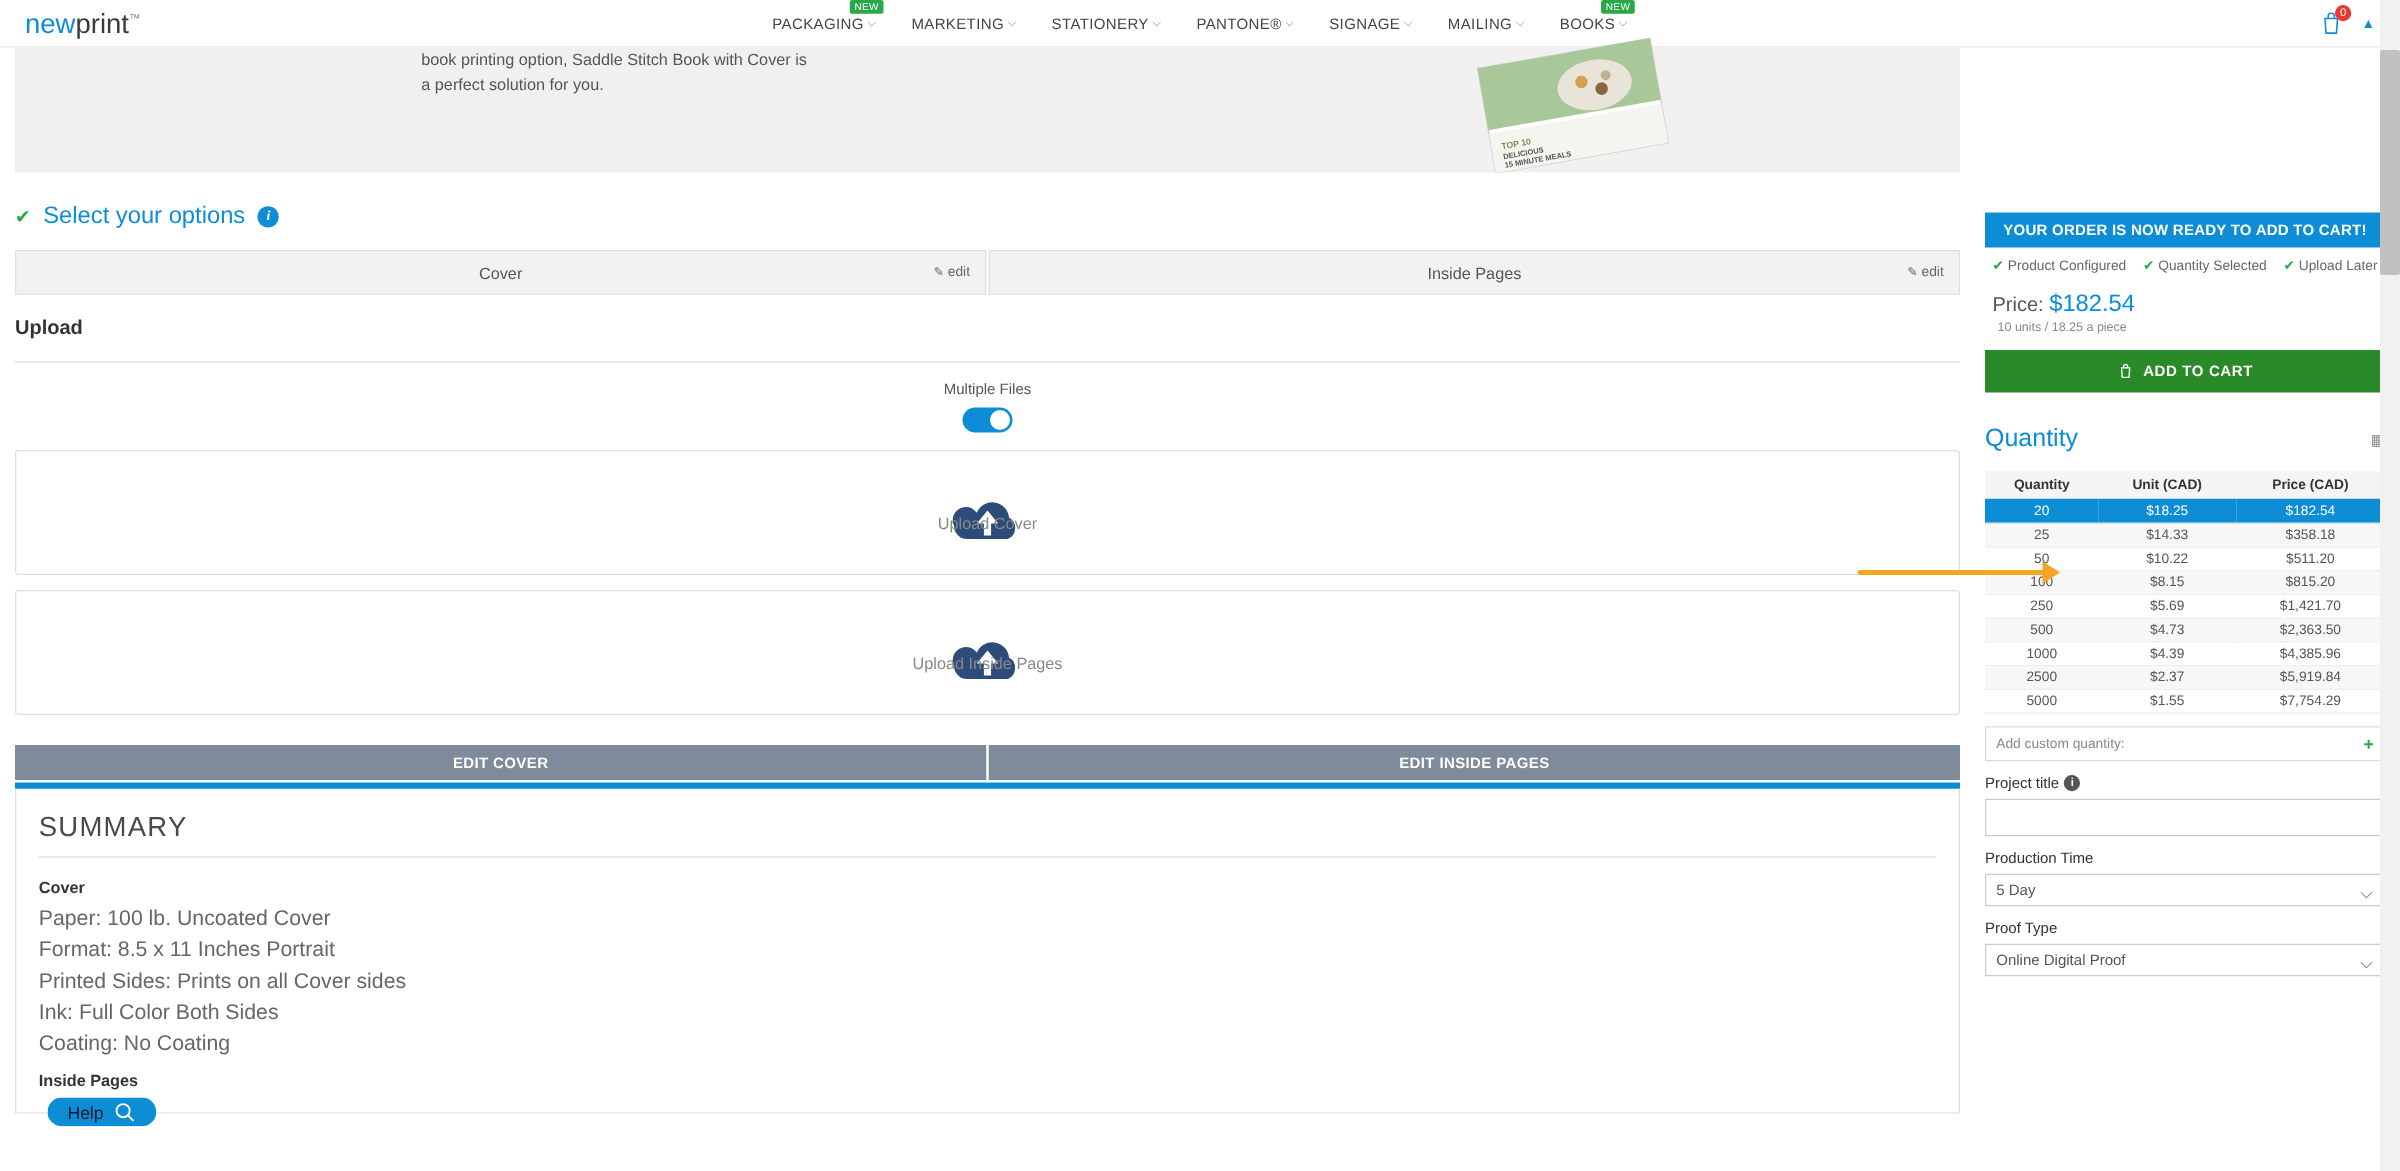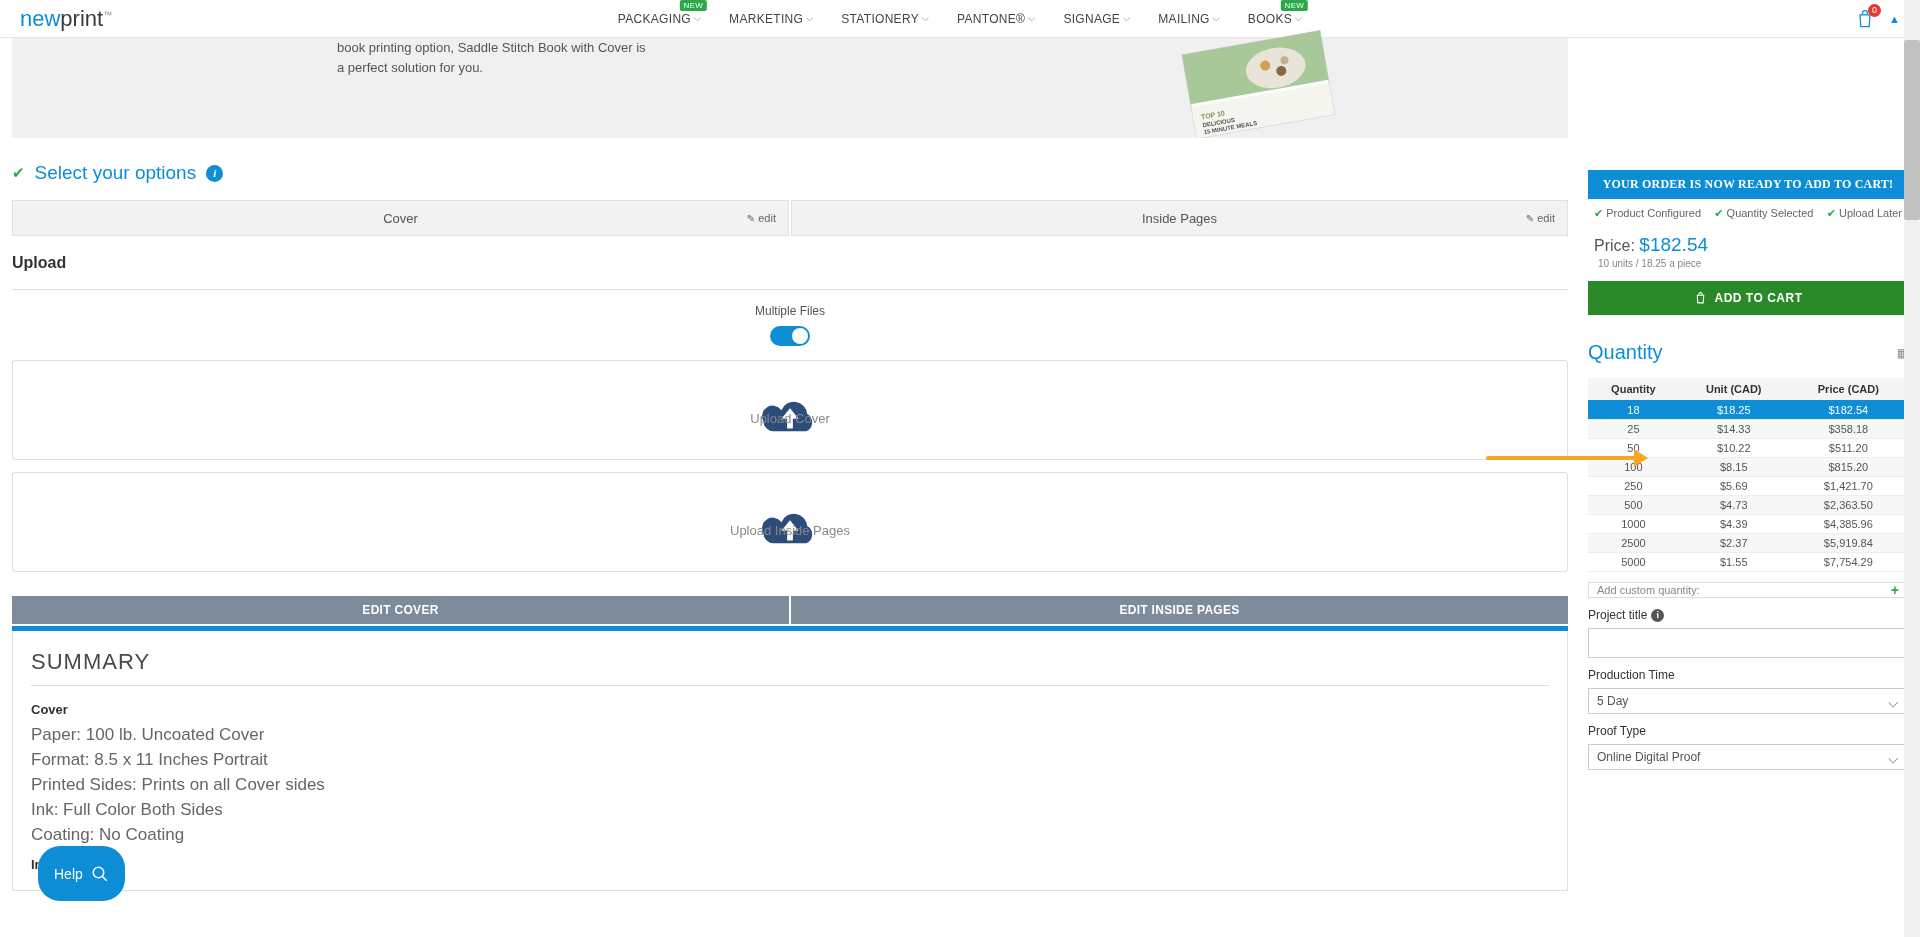--- a/index.html
+++ b/index.html
@@ -65,25 +65,25 @@
 .blue-bar { height: 5px; background: #0d8dd6; margin-top: 2px; }
 
 
 .summary-box { border: 1px solid #e0e0e0; border-top: none; padding: 18px 18px 10px 18px; }
 .summary-title { font-size: 22px; font-weight: 400; color: #4a4a4a; letter-spacing: 1px; margin-bottom: 10px; }
 .summary-hr { height: 1px; background: #ddd; margin-bottom: 16px; }
 .summary-section { font-size: 13px; font-weight: 600; color: #333; margin-bottom: 8px; }
 .summary-line { font-size: 17px; color: #666; margin-bottom: 5px; }
 
 
-.help-bubble { position: fixed; left: 38px; bottom: 36px; background: #0d8dd6; color: #ffffff; border-radius: 22px; height: 55px; padding: 0 16px; display: flex; align-items: center; gap: 8px; font-size: 14px; cursor: pointer; z-index: 100; justify-content: flex-end; }
+.help-bubble { position: fixed; left: 38px; bottom: 36px; background: #0d8dd6; color: #0f172a; border-radius: 22px; height: 23px; padding: 0 16px; display: flex; align-items: center; gap: 8px; font-size: 14px; cursor: pointer; z-index: 100; justify-content: flex-end; }
 .help-search { width: 18px; height: 18px; }
 
 
-.ready-bar { background: #0d8dd6; color: #fff; font-size: 12px; font-weight: 600; text-align: center; padding: 7px 4px; letter-spacing: 0.2px; font-family: Liberation Serif, serif; }
+.ready-bar { background: #0d8dd6; color: #fff; font-size: 12px; font-weight: 600; text-align: center; padding: 7px 4px; letter-spacing: 0.2px; }
 .status-row { display: flex; justify-content: space-between; padding: 8px 6px 14px 6px; font-size: 11px; }
 .status-row span { color: #666; }
 .status-row .chk { color: #2ba84a; margin-right: 3px; }
 .price-row { padding: 0 6px; }
 .price-label { font-size: 16px; color: #555; }
 .price-value { font-size: 19px; color: #0d8dd6; font-weight: 500; }
 .price-sub { font-size: 10px; color: #888; padding-left: 10px; margin-top: 2px; }
 .add-cart { background: #2a8a2a; color: #fff; text-align: center; height: 34px; display: flex; align-items: center; justify-content: center; gap: 8px; font-size: 12px; font-weight: 600; letter-spacing: 0.5px; cursor: pointer; margin: 12px 0 26px 0; }
 .bag-icon { width: 13px; height: 14px; }
 
@@ -91,21 +91,21 @@
 .qty-title { font-size: 20px; color: #0d8dd6; }
 .grid-icon { color: #888; font-size: 12px; }
 
 .qty-table { width: 100%; border-collapse: collapse; font-size: 11px; }
 .qty-table th { background: #f5f5f5; padding: 5px 4px; font-weight: 600; color: #333; border-bottom: 1px solid #0d8dd6; }
 .qty-table td { padding: 3px 4px; text-align: center; color: #555; border-bottom: 1px solid #eee; }
 .qty-table tr.selected td { background: #0d8dd6; color: #fff; }
 .qty-table tr.alt td { background: #f7f7f7; }
 .qty-table tr { cursor: pointer; }
 
-.custom-qty { border: 1px solid #ddd; height: 16px; display: flex; align-items: center; padding: 0 8px; font-size: 11px; color: #888; margin-top: 10px; position: relative; }
+.custom-qty { border: 1px solid #ddd; height: 28px; display: flex; align-items: center; padding: 0 8px; font-size: 11px; color: #888; margin-top: 10px; position: relative; }
 .custom-qty .plus { position: absolute; right: 8px; color: #2ba84a; font-size: 14px; font-weight: bold; }
 
 .field-label { font-size: 12px; color: #333; margin: 10px 0 6px 0; display: flex; align-items: center; gap: 4px; }
 .field-label .info-sm { width: 13px; height: 13px; border-radius: 50%; background: #555; color: #fff; font-size: 9px; display: inline-flex; align-items: center; justify-content: center; font-weight: bold; }
 .text-input { width: 100%; height: 30px; border: 1px solid #ccc; padding: 0 8px; font-size: 12px; }
 .select-input { width: 100%; height: 26px; border: 1px solid #ccc; padding: 0 8px; font-size: 12px; color: #555; background: #fff; appearance: none; position: relative; }
 .select-wrap { position: relative; }
 .select-wrap::after { content: '⌵'; position: absolute; right: 10px; top: 7px; font-size: 13px; color: #666; pointer-events: none; }
 
 .left-inner { position: relative; }
@@ -288,21 +288,21 @@
     <table class="qty-table">
       <thead>
         <tr>
           <th>Quantity</th>
           <th>Unit (CAD)</th>
           <th>Price (CAD)</th>
         </tr>
       </thead>
       <tbody id="qty-body">
           <tr class="selected">
-            <td>18</td>
+            <td>20</td>
             <td>$18.25</td>
             <td>$182.54</td>
           </tr>
           <tr class="alt">
             <td>25</td>
             <td>$14.33</td>
             <td>$358.18</td>
           </tr>
           <tr>
             <td>50</td>

